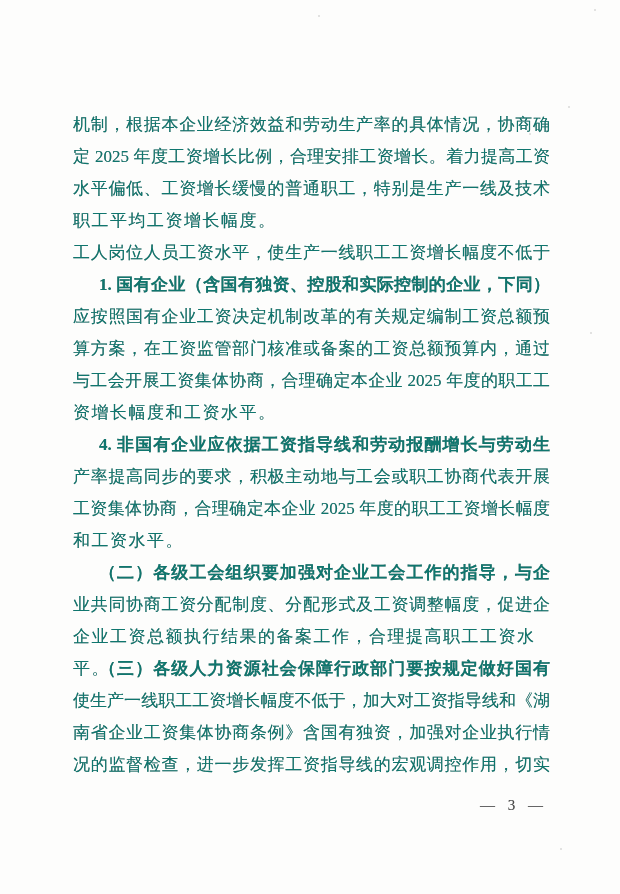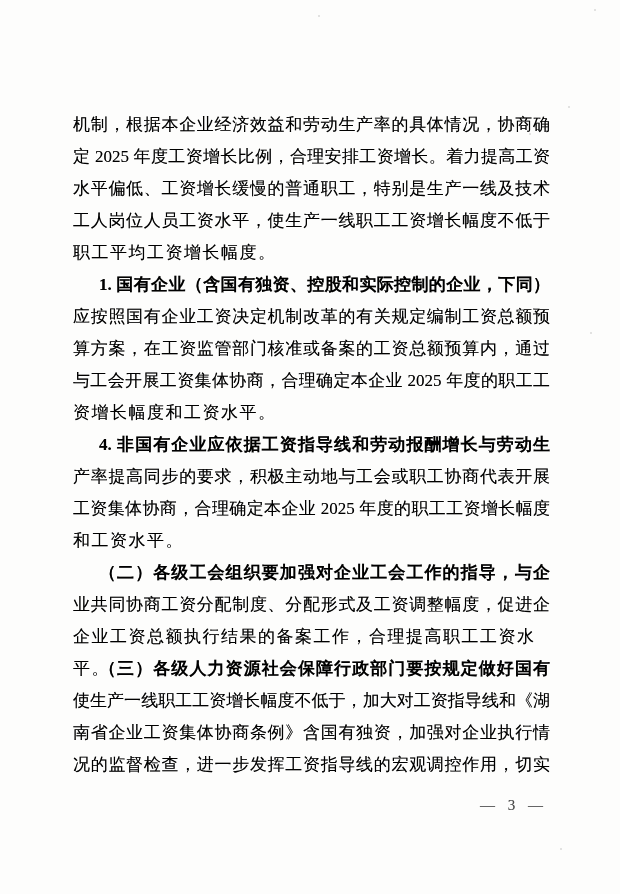--- a/index.html
+++ b/index.html
@@ -22,21 +22,21 @@
   .text-block {
     position: absolute;
     left: 73px;
     top: 109px;
     width: 477px;
   }
   .line {
     height: 32px;
     line-height: 32px;
     font-size: 17px;
-    color: #000000;
+    color: #0f766e;
     text-shadow: 0 0 0.6px rgba(61, 61, 61, 0.55);
     white-space: normal;
     overflow: visible;
   }
   .line.fill {
     text-align: justify;
     text-align-last: justify;
   }
   .line.short {
     text-align: left;
@@ -66,22 +66,22 @@
   }
 </style>
 </head>
 <body>
 
 <div class="page">
   <div class="text-block" id="text-block">
       <div class="line fill">机制，根据本企业经济效益和劳动生产率的具体情况，协商确</div>
       <div class="line fill">定 2025 年度工资增长比例，合理安排工资增长。着力提高工资</div>
       <div class="line fill">水平偏低、工资增长缓慢的普通职工，特别是生产一线及技术</div>
+      <div class="line short">职工平均工资增长幅度。</div>
       <div class="line fill">工人岗位人员工资水平，使生产一线职工工资增长幅度不低于</div>
-      <div class="line short">职工平均工资增长幅度。</div>
       <div class="line fill indent">1. 国有企业（含国有独资、控股和实际控制的企业，下同）</div>
       <div class="line fill">应按照国有企业工资决定机制改革的有关规定编制工资总额预</div>
       <div class="line fill">算方案，在工资监管部门核准或备案的工资总额预算内，通过</div>
       <div class="line fill">与工会开展工资集体协商，合理确定本企业 2025 年度的职工工</div>
       <div class="line short">资增长幅度和工资水平。</div>
       <div class="line fill indent">4. 非国有企业应依据工资指导线和劳动报酬增长与劳动生</div>
       <div class="line fill">产率提高同步的要求，积极主动地与工会或职工协商代表开展</div>
       <div class="line fill">工资集体协商，合理确定本企业 2025 年度的职工工资增长幅度</div>
       <div class="line short">和工资水平。</div>
       <div class="line fill indent">（二）各级工会组织要加强对企业工会工作的指导，与企</div>

